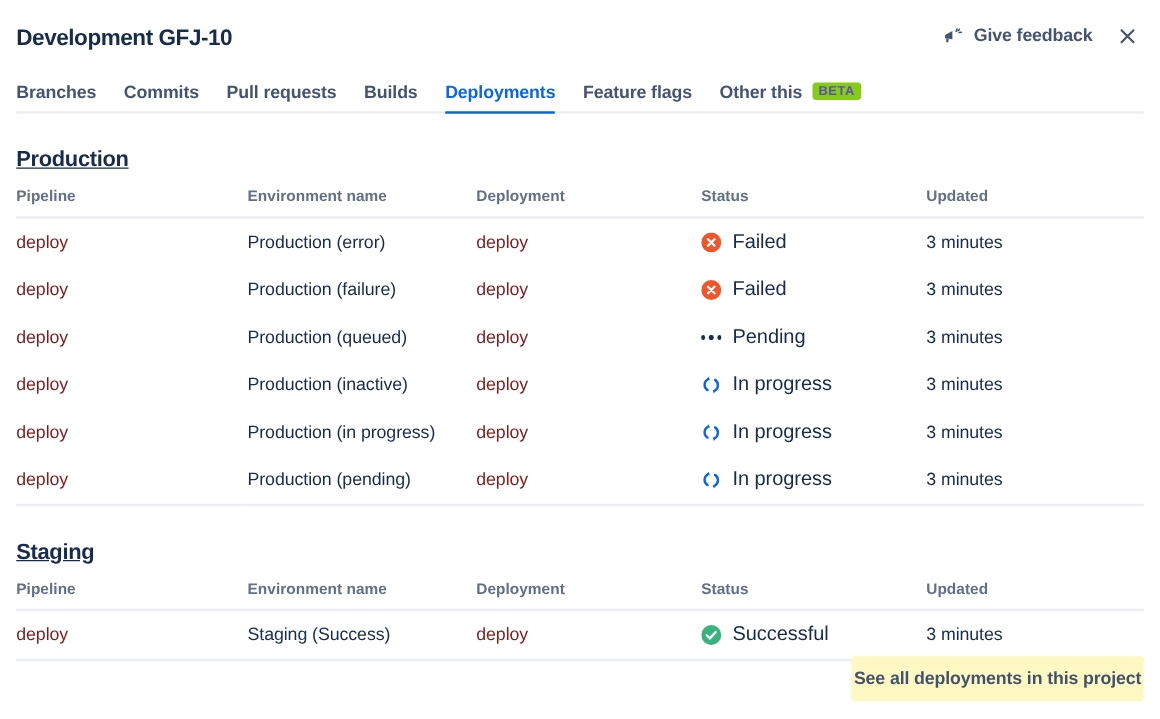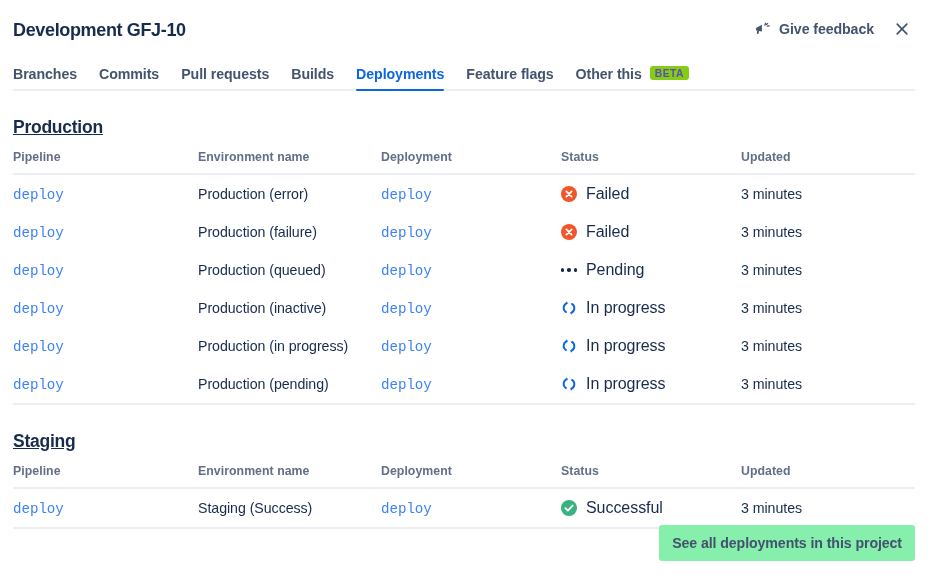--- a/index.html
+++ b/index.html
@@ -162,25 +162,24 @@
   table.dep-table tbody tr:last-child td {
     border-bottom: 2px solid #eceef1;
   }
   .col-pipeline   { width: 185px; }
   .col-env        { width: 183px; }
   .col-deployment { width: 180px; }
   .col-status     { width: 180px; }
   .col-updated    { width: auto; }
 
   a.link {
-    color: #3b82f6;
+    color: #7f1d1d;
     text-decoration: none;
     font-size: 14.2px;
     cursor: pointer;
-    font-family: Liberation Mono, monospace;
   }
 
   .status-cell {
     display: flex;
     align-items: center;
     gap: 9px;
   }
   .status-label { font-size: 16px; color: #172b4d; }
 
   
@@ -204,28 +203,28 @@
     display: block;
   }
 
   
   .footer {
     position: absolute;
     right: 13px;
     bottom: 14px;
   }
   .see-all-btn {
-    background: #86efac;
+    background: #fef9c3;
     border: none;
     border-radius: 3px;
     color: #42526e;
     font-size: 14.2px;
     font-weight: 700;
     letter-spacing: -0.1px;
-    padding: 10px 13px;
+    padding: 10px 2px;
     cursor: pointer;
     font-family: inherit;
   }
 </style>
 </head>
 <body>
 
 <div class="page">
 
   <div class="header">

